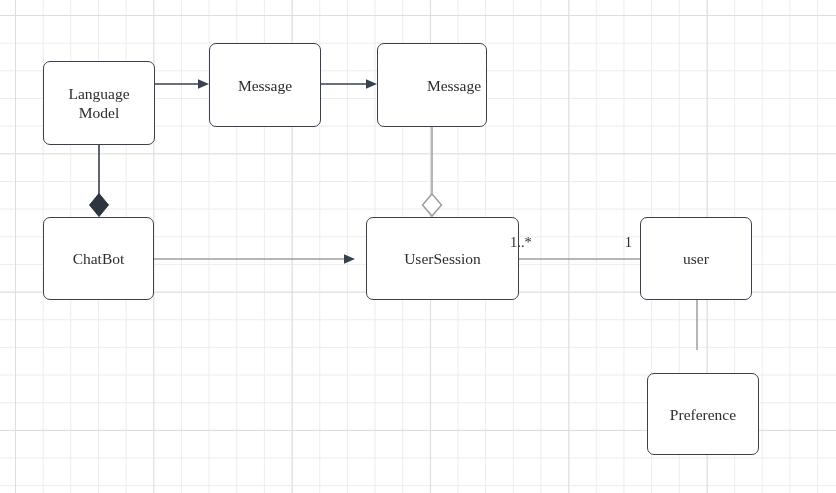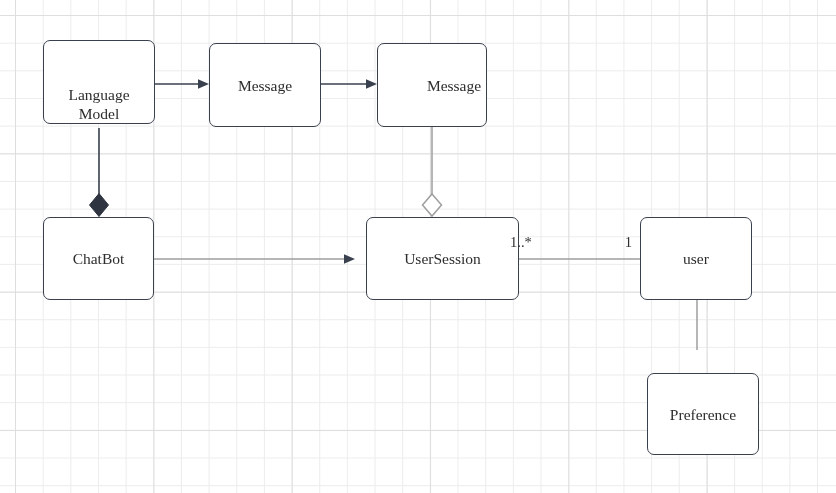--- a/index.html
+++ b/index.html
@@ -40,21 +40,21 @@
     align-items: center;
     justify-content: center;
     text-align: center;
   }
   .node-label {
     font-size: 15.5px;
     line-height: 19px;
     color: #2d2d2d;
     max-width: 94px;
   }
-  .n-lm   { left: 43px;  top: 40px;  width: 112px; height: 84px; align-items: flex-end; }
+  .n-lm   { left: 43px;  top: 61px;  width: 112px; height: 84px; }
   .n-resp { left: 209px; top: 43px;  width: 112px; height: 84px; }
   .n-msg  { left: 377px; top: 43px;  width: 110px; height: 84px; padding-left: 44px; }
   .n-chat { left: 43px;  top: 217px; width: 111px; height: 83px; }
   .n-us   { left: 366px; top: 217px; width: 153px; height: 83px; }
   .n-user { left: 640px; top: 217px; width: 112px; height: 83px; }
   .n-pref { left: 647px; top: 350px; width: 112px; height: 82px; margin-top: 23px; }
   .mult-label {
     position: absolute;
     font-size: 14.5px;
     color: #2d2d2d;

